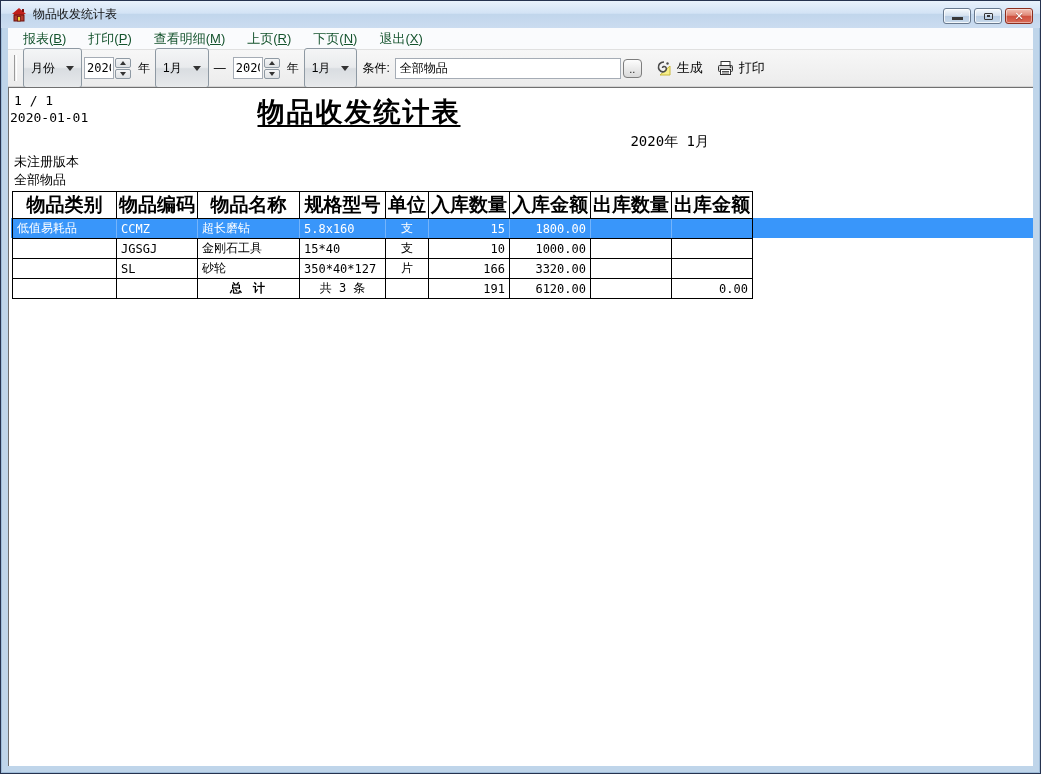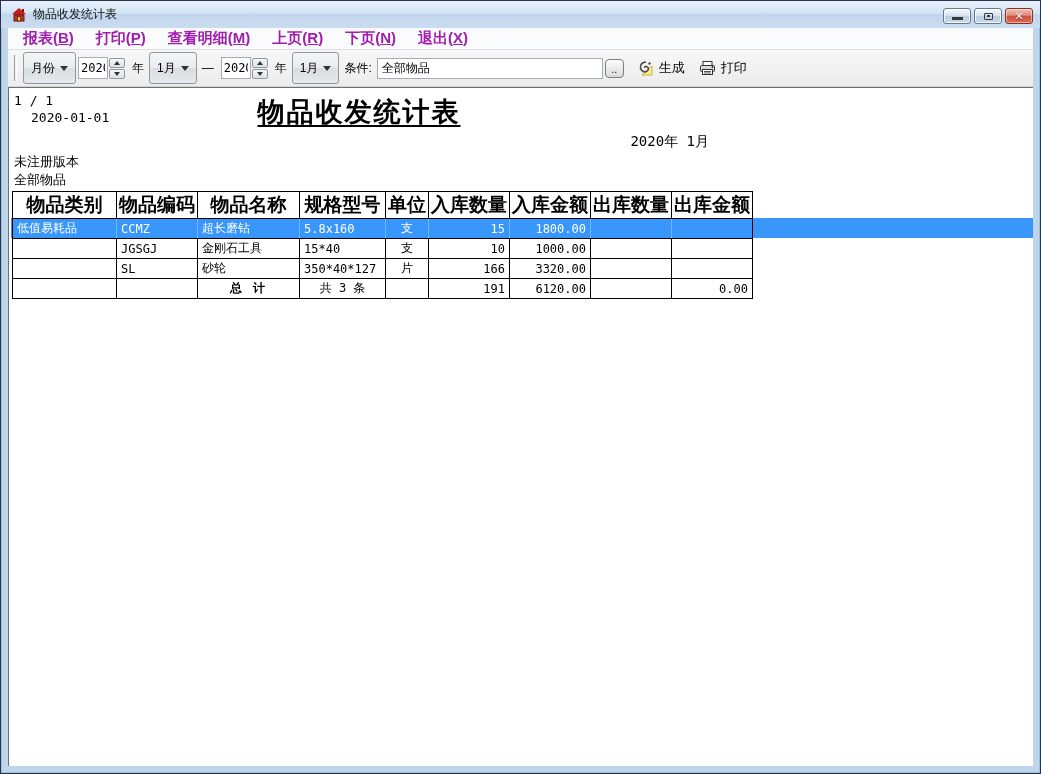--- a/index.html
+++ b/index.html
@@ -46,37 +46,37 @@
   .client {
     position: absolute; top: 27px; left: 7px; right: 7px; bottom: 7px;
     display: flex; flex-direction: column; background: #fff;
   }
 
   
   .menubar {
     height: 22px; background: #fafbfd; border-bottom: 1px solid #e0e0e0;
     display: flex; align-items: center; padding-left: 4px;
   }
-  .menu-item { padding: 3px 11px; font-size: 15px; color: #a21caf; cursor: default; font-weight: bold; }
+  .menu-item { padding: 3px 11px; font-size: 13px; color: #14532d; cursor: default; }
   .menu-item .accel { text-decoration: underline; }
 
   
   .toolbar {
     height: 37px; background: linear-gradient(#f7f7f7, #ececec);
     border-bottom: 1px solid #d4d4d4;
     display: flex; align-items: center; padding: 0 4px; flex-shrink: 0;
   }
   .gripper { width: 3px; height: 26px; border-left: 1px solid #9a9a9a;
              border-right: 1px solid #fff; margin: 0 6px 0 2px; }
   .tb-label { font-size: 12px; margin: 0 5px; color: #000; white-space: nowrap; }
   .combo {
-    height: 32px; min-width: 46px; padding: 0 7px;
+    height: 40px; min-width: 46px; padding: 0 7px;
     border: 1px solid #8e99a3; border-radius: 3px;
     background: linear-gradient(#f4f5f6, #e9ebed 48%, #d9dde1 52%, #e7e9eb);
-    display: flex; align-items: center; justify-content: space-between; gap: 5px;
+    display: flex; align-items: center; justify-content: space-between; gap: 11px;
     font-size: 12px; cursor: default;
   }
   .arrow-down { width: 0; height: 0; border-left: 4px solid transparent;
                 border-right: 4px solid transparent; border-top: 5px solid #333; }
   .spin { display: flex; align-items: center; margin: 0 2px; }
   .spin input {
     width: 30px; height: 22px; border: 1px solid #a5acb5; background: #fff;
     font-family: "DejaVu Sans Mono", "Liberation Mono", monospace; font-size: 12px;
     padding: 0 2px; overflow: hidden;
   }
@@ -110,21 +110,21 @@
   .tool-btn svg { display: block; }
 
   
   .report {
     flex: 1; position: relative; background: #fff;
     border-left: 1px solid #707070; border-top: 1px solid #707070;
     font-family: "DejaVu Sans Mono", "Liberation Mono", monospace;
     overflow: hidden;
   }
   .page-info  { position: absolute; left: 5px; top: 5px;  font-size: 13px; }
-  .report-date{ position: absolute; left: 22px; top: 22px; font-size: 13px; text-align: center; }
+  .report-date{ position: absolute; left: 1px; top: 22px; font-size: 13px; text-align: center; }
   .report-title {
     position: absolute; left: 0; top: 6px; width: 700px; text-align: center;
     font-family: "DejaVu Serif", "Liberation Serif", serif;
     font-size: 27px; font-weight: bold; letter-spacing: 2px;
     text-decoration: underline; text-underline-offset: 4px;
   }
   .report-subtitle { position: absolute; left: 0; top: 45px; width: 700px;
                      text-align: right; font-size: 14px; }
   .version-note { position: absolute; left: 5px; top: 65px; font-size: 13px; }
   .scope-note   { position: absolute; left: 5px; top: 83px; font-size: 13px; }

